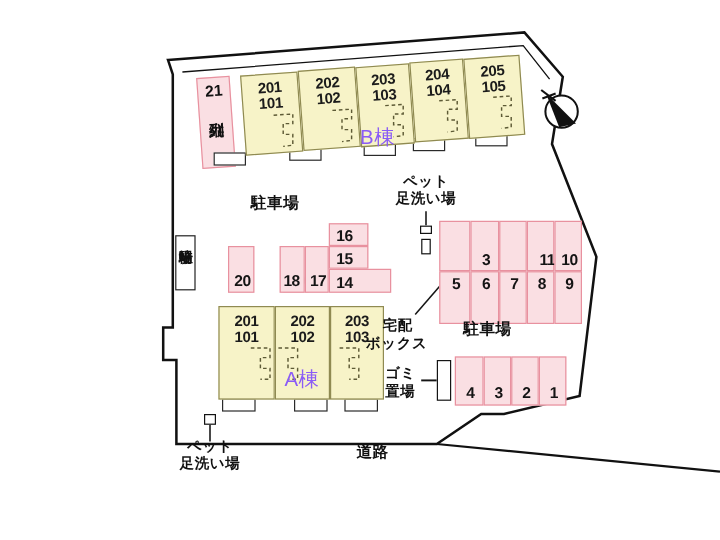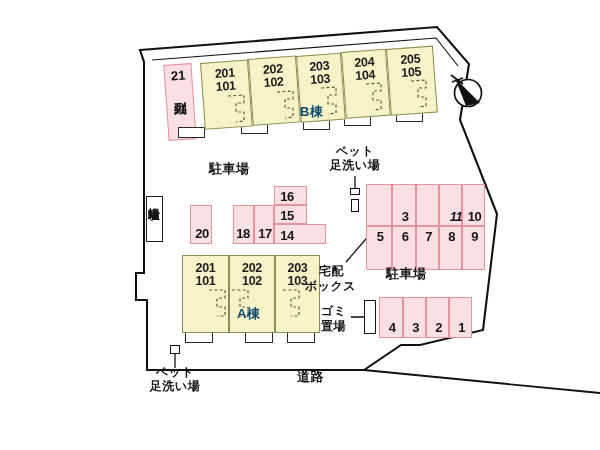--- a/index.html
+++ b/index.html
@@ -87,23 +87,23 @@
     font-size: 12px;
     font-weight: bold;
     color: #111;
     writing-mode: vertical-rl;
     text-orientation: upright;
     letter-spacing: 0px;
     line-height: 13px;
   }
   .bldg-tag {
     position: absolute;
-    font-size: 13px;
-    font-weight: bold;
-    color: #0c4a6e;
+    font-size: 17px;
+    font-weight: normal;
+    color: #8b5cf6;
     letter-spacing: 0.5px;
     white-space: nowrap;
   }
   
   #tandem {
     position: absolute;
     background: #fadfe3;
     border: 1.4px solid #e8919f;
     box-sizing: border-box;
     transform: rotate(-4deg);
@@ -289,21 +289,21 @@
   <div class="ov">
 
     <div class="pcell" style="left:366px; top:184px; width:26px; height:42px;"></div>
     <div class="pcell" style="left:392px; top:184px; width:24px; height:42px;">
       <div class="pnum" style="left:0px; bottom:2px; width:24px;">3</div>
     </div>
     <div class="pcell" style="left:416px; top:184px; width:23px; height:42px;">
       <div class="pnum" style="left:0px; bottom:2px; width:23px;padding-left:48px;">12</div>
     </div>
     <div class="pcell" style="left:439px; top:184px; width:23px; height:42px;">
-      <div class="pnum" style="left:0px; bottom:2px; width:32px;font-style:italic;">11</div>
+      <div class="pnum" style="left:0px; bottom:2px; width:32px;">11</div>
     </div>
     <div class="pcell" style="left:462px; top:184px; width:23px; height:42px;">
       <div class="pnum" style="left:0px; bottom:2px; width:23px;">10</div>
     </div>
 
     <div class="pcell" style="left:366px; top:226px; width:26px; height:44px;">
       <div class="pnum" style="left:0px; top:3px; width:26px;">5</div>
     </div>
     <div class="pcell" style="left:392px; top:226px; width:24px; height:44px;">
       <div class="pnum" style="left:0px; top:3px; width:24px;">6</div>

